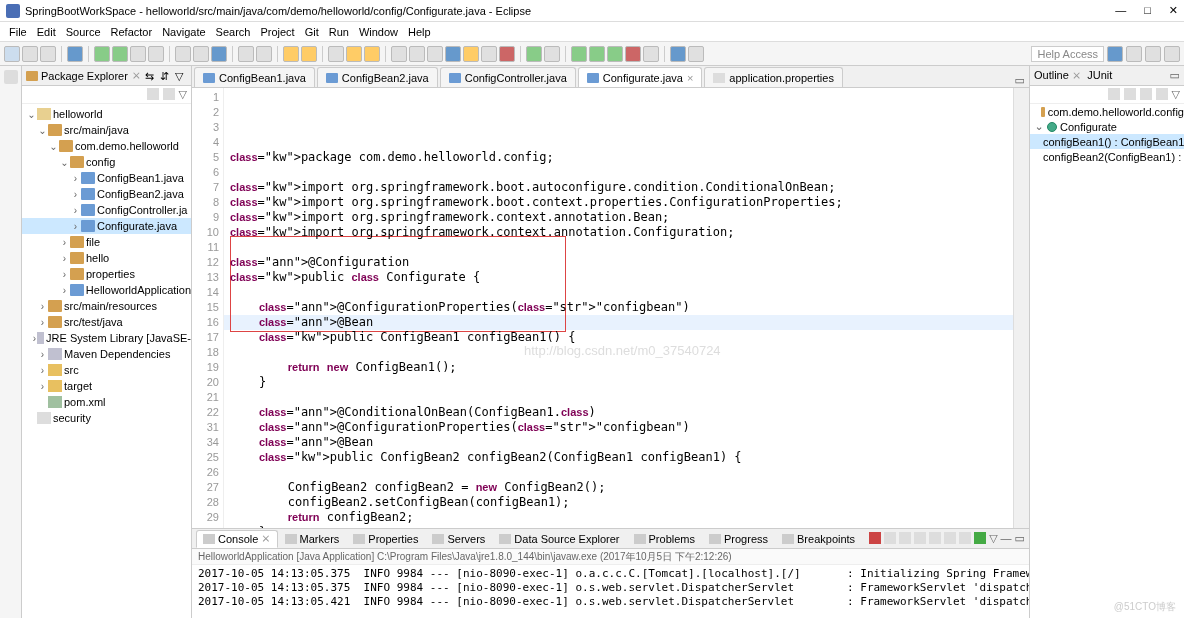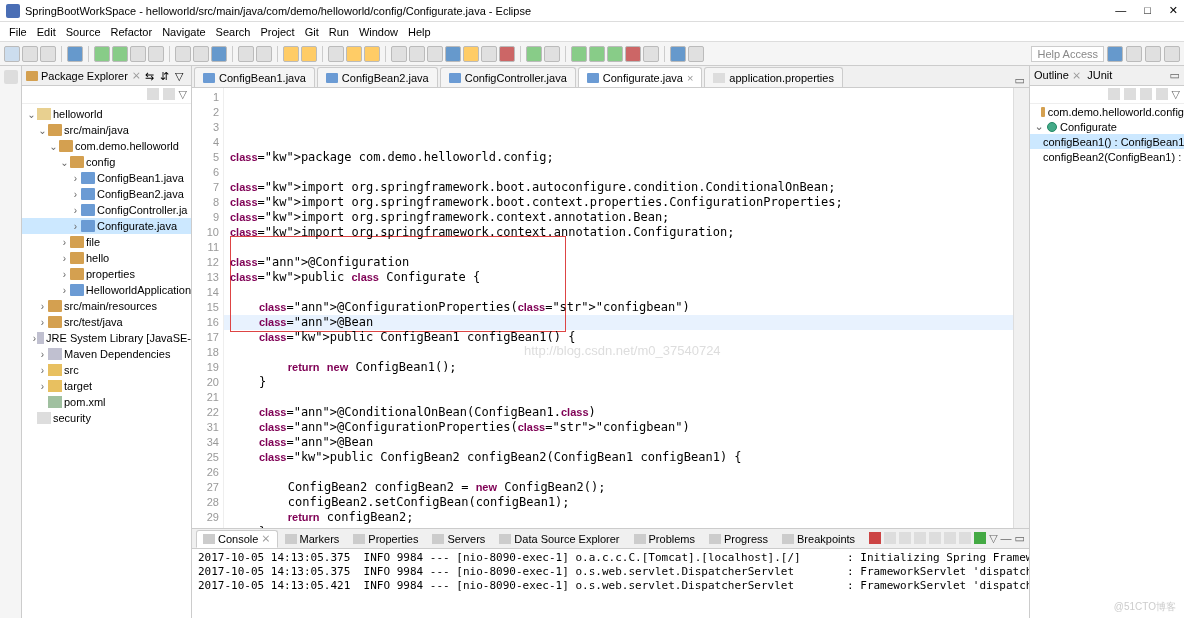--- a/index.html
+++ b/index.html
@@ -438,20 +438,21 @@
           <span class="bicon"></span>
           <span class="bicon"></span>
           <span class="bicon"></span>
           <span class="bicon"></span>
           <span class="bicon grn"></span>
           <span style="color:#666;">▽</span>
           <span style="color:#666;">—</span>
           <span style="color:#666;">▭</span>
         </div>
       </div>
+      <div class="console-header">HelloworldApplication [Java Application] C:\Program Files\Java\jre1.8.0_144\bin\javaw.exe (2017年10月5日 下午2:12:26)</div>
       <div class="console-body" id="console-body">2017-10-05 14:13:05.375  INFO 9984 --- [nio-8090-exec-1] o.a.c.c.C.[Tomcat].[localhost].[/]       : Initializing Spring FrameworkSe
 2017-10-05 14:13:05.375  INFO 9984 --- [nio-8090-exec-1] o.s.web.servlet.DispatcherServlet        : FrameworkServlet 'dispatcherSer
 2017-10-05 14:13:05.421  INFO 9984 --- [nio-8090-exec-1] o.s.web.servlet.DispatcherServlet        : FrameworkServlet 'dispatcherSer</div>
     </div>
   </div>
 
   <div class="outline-area">
     <div class="view-header">
       <span class="vtitle"><span>Outline</span> <span style="color:#999;">⨯</span>&nbsp;&nbsp;<span>JUnit</span></span>
       <span style="color:#666;">▭</span>

